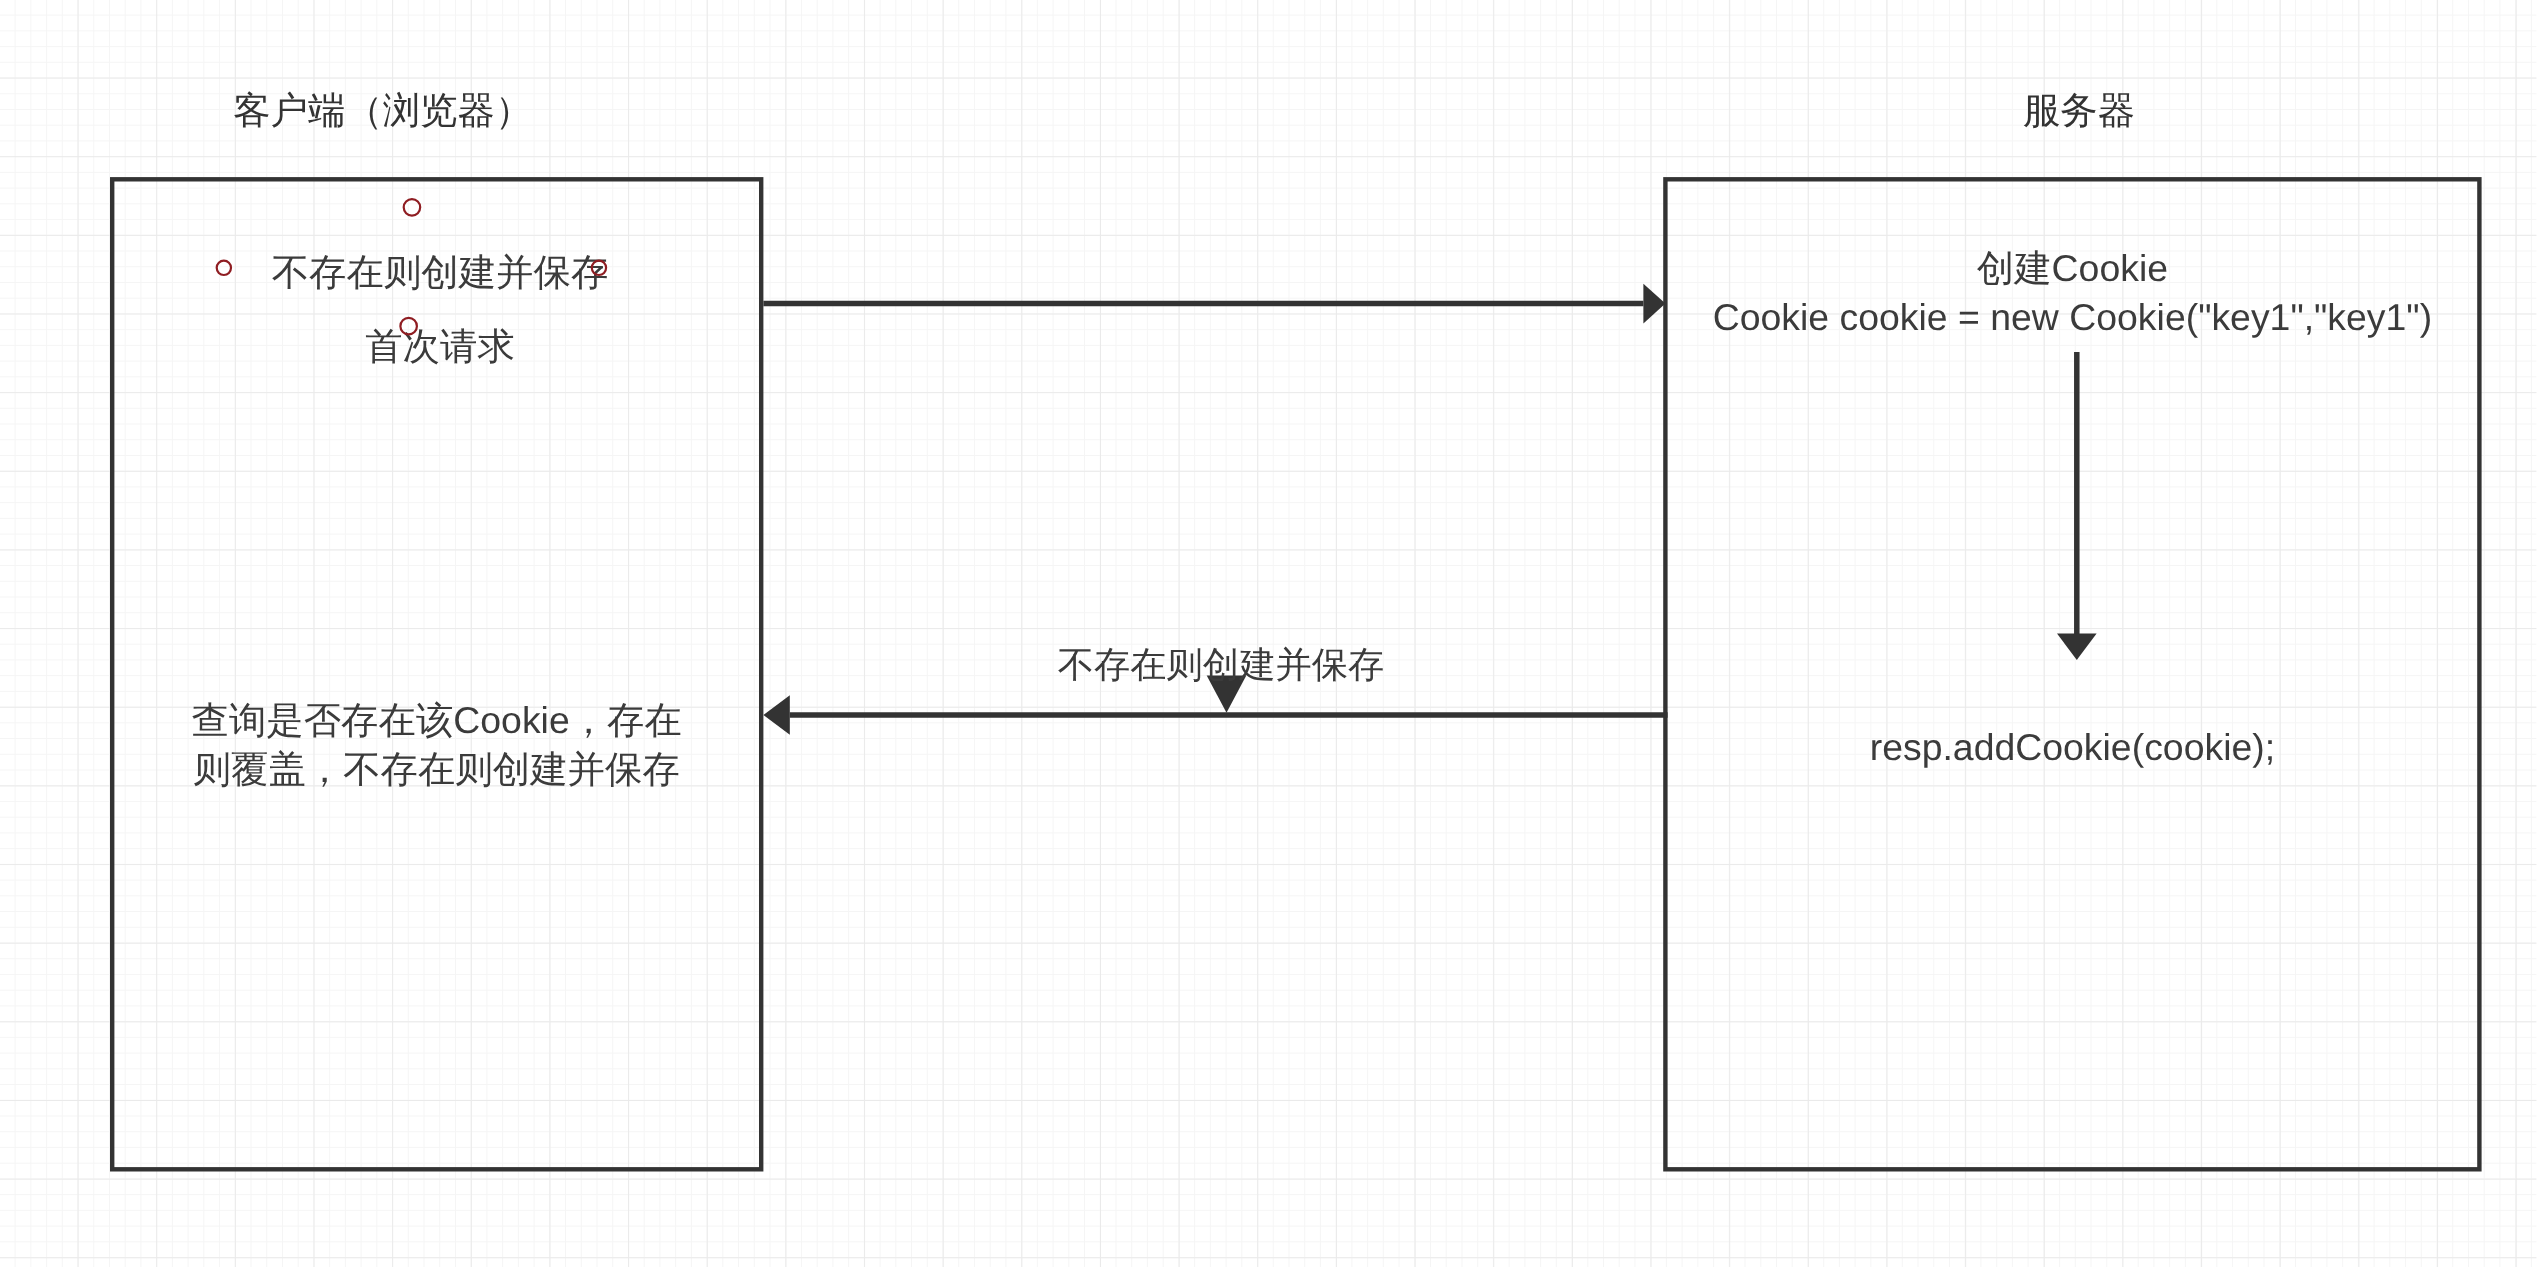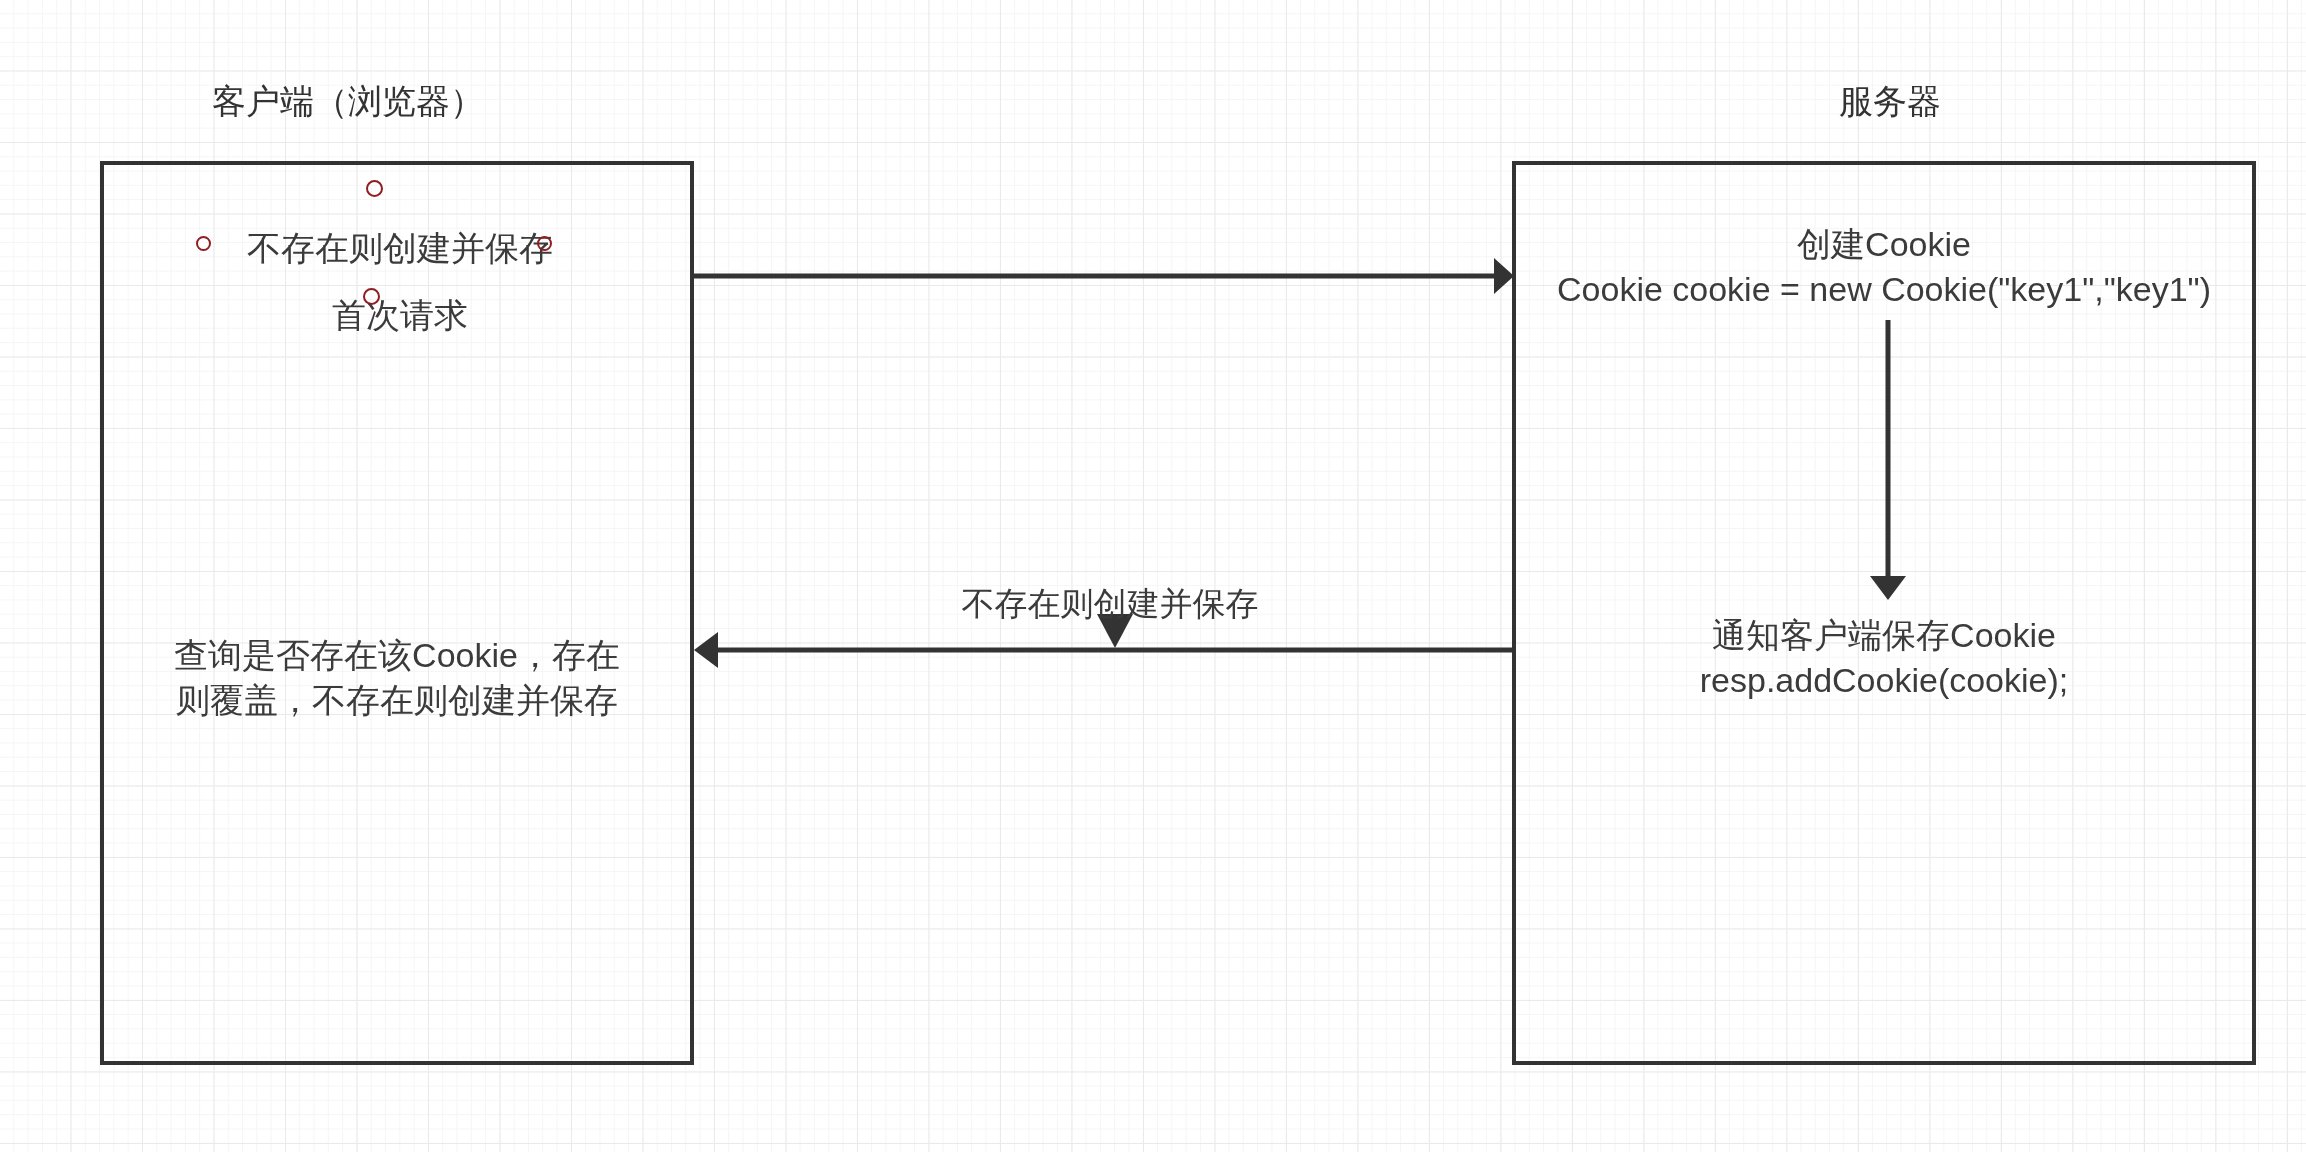--- a/index.html
+++ b/index.html
@@ -100,21 +100,20 @@
   <div class="marker-circle" style="left:196px; top:236px; width:15px; height:15px;"></div>
 
   <div class="marker-circle" style="left:537px; top:236px; width:15px; height:15px;"></div>
 
   <div class="marker-circle" style="left:363px; top:288px; width:17px; height:17px;"></div>
 
   <div class="boxtext" style="left:1522px; top:222px; width:724px;">创建Cookie</div>
 
   <div class="boxtext" style="left:1512px; top:267px; width:744px;">Cookie cookie = new Cookie("key1","key1")</div>
 
-  <div class="boxtext" style="left:1522px; top:613px; width:724px;">通知客户端保存Cookie</div>
 
   <div class="boxtext" style="left:1522px; top:658px; width:724px;">resp.addCookie(cookie);</div>
 
   <svg class="arrow-svg" style="left:694px; top:250px;" width="824" height="52">
     <line x1="0" y1="26" x2="800" y2="26" stroke="#333333" stroke-width="5"></line>
     <polygon points="800,8 820,26 800,44" fill="#333333"></polygon>
   </svg>
 
   <svg class="arrow-svg" style="left:1862px; top:320px;" width="52" height="282">
     <line x1="26" y1="0" x2="26" y2="258" stroke="#333333" stroke-width="5"></line>

